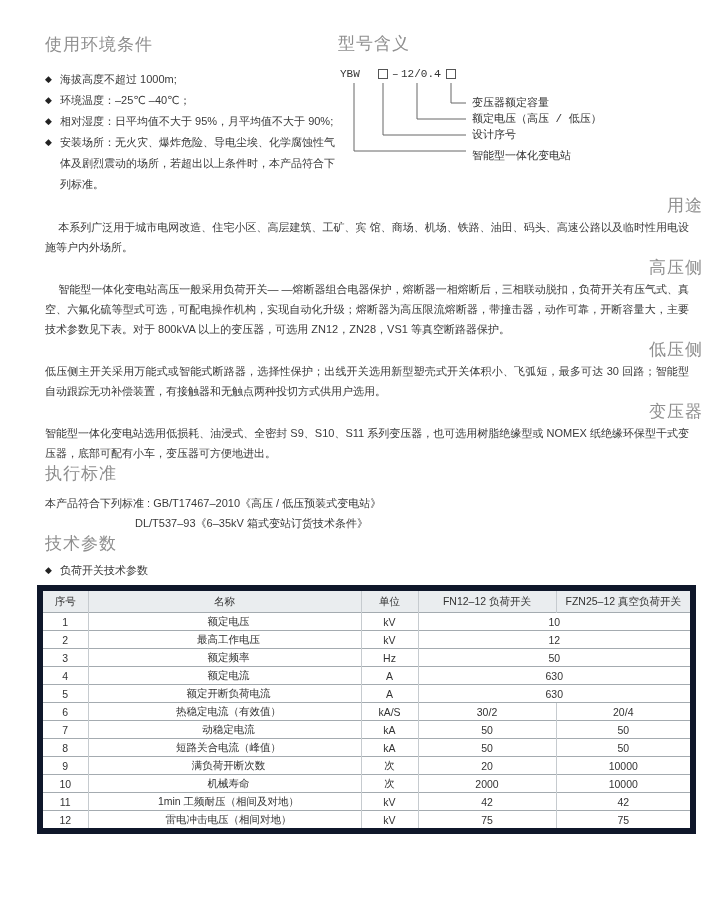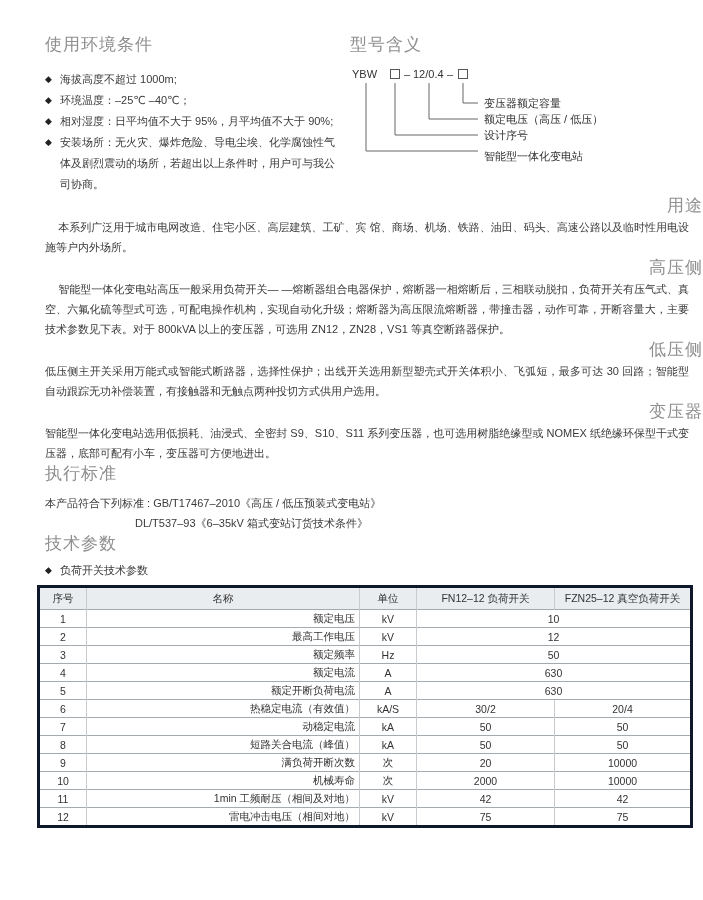--- a/index.html
+++ b/index.html
@@ -17,21 +17,21 @@
     color:#8f8f8f; font-weight:400;
     margin:0 0 0 45px; letter-spacing:1px;
   }
   .top-area { display:flex; padding:34px 25px 0 0; }
   .env-col { width:338px; margin-left:0; }
   .env-col h2 { margin-bottom:13px; }
   .env-list { list-style:none; margin:0 0 0 45px; padding:0; font-size:11px; }
   .env-item { display:flex; line-height:21px; }
   .env-item .diamond { width:15px; flex:0 0 15px; color:#222; font-size:9px; }
   .env-item .env-text { width:300px; }
-  .model-col { margin-left:12px; }
+  .model-col { margin-left:0;font-family:Liberation Mono, monospace; }
   .model-col h2 { margin-left:0; margin-bottom:10px; }
   .model-diagram { position:relative; width:315px; height:94px; font-size:11px; color:#333; }
   .code-part { position:absolute; top:0; line-height:16px; white-space:nowrap; }
   .code-box {
     position:absolute; top:3px; width:8px; height:8px;
     border:1px solid #555; background:#fff;
   }
   .model-label { position:absolute; left:134px; line-height:12px; white-space:nowrap; color:#333; }
   .connector-svg { position:absolute; left:0; top:0; }
   .body-par {
@@ -47,31 +47,31 @@
   .mt6{margin-top:6px;} .mt8{margin-top:8px;} .mt4{margin-top:4px;}
   .mt10{margin-top:10px;} .mt12{margin-top:12px;} .mt14{margin-top:14px;}
   .mb8{margin-bottom:8px;text-align:right;} .mb6{margin-bottom:6px;}
   table.params {
     border-collapse:collapse;
     margin:6px 0 0 37px;
     width:653px;
     font-size:10.5px; color:#333;
     table-layout:fixed;
   }
-  table.params { border:3px solid #0f172a; }
+  table.params { border:6px solid #0f172a; }
   table.params th, table.params td {
     border-top:1px solid #a4abb0;
     border-left:1px solid #c6cbcf;
     text-align:center; font-weight:400;
     padding:0 4px; overflow:hidden; white-space:nowrap;
   }
   table.params th:first-child, table.params td:first-child { border-left:none; }
   table.params th { background:#eaedef; height:21px; }
   table.params td { height:17px; }
-  table.params td.c-name { text-align:right; padding-left:12px; }
+  table.params td.c-name { text-align:center; padding-left:12px; }
 </style>
 </head>
 <body>
 
 <div class="page">
 
   <div class="top-area">
 
     <div class="env-col">
       <h2 class="sec-title">使用环境条件</h2>
@@ -83,21 +83,21 @@
         <li class="env-item">
           <span class="diamond">◆</span>
           <span class="env-text">环境温度：–25℃ –40℃；</span>
         </li>
         <li class="env-item">
           <span class="diamond">◆</span>
           <span class="env-text">相对湿度：日平均值不大于 95%，月平均值不大于 90%;</span>
         </li>
         <li class="env-item">
           <span class="diamond">◆</span>
-          <span class="env-text">安装场所：无火灾、爆炸危险、导电尘埃、化学腐蚀性气体及剧烈震动的场所，若超出以上条件时，用户可与我公司协商。</span>
+          <span class="env-text">安装场所：无火灾、爆炸危险、导电尘埃、化学腐蚀性气体及剧烈震动的场所，若超出以上条件时，本产品符合下列标准。</span>
         </li>
       </ul>
     </div>
 
     <div class="model-col">
       <h2 class="sec-title">型号含义</h2>
       <div class="model-diagram">
         <svg class="connector-svg" width="315" height="94" viewBox="0 0 315 94">
           <polyline points="113,17 113,37 128,37" fill="none" stroke="#666" stroke-width="1"></polyline>
           <polyline points="79,17 79,53 128,53" fill="none" stroke="#666" stroke-width="1"></polyline>

